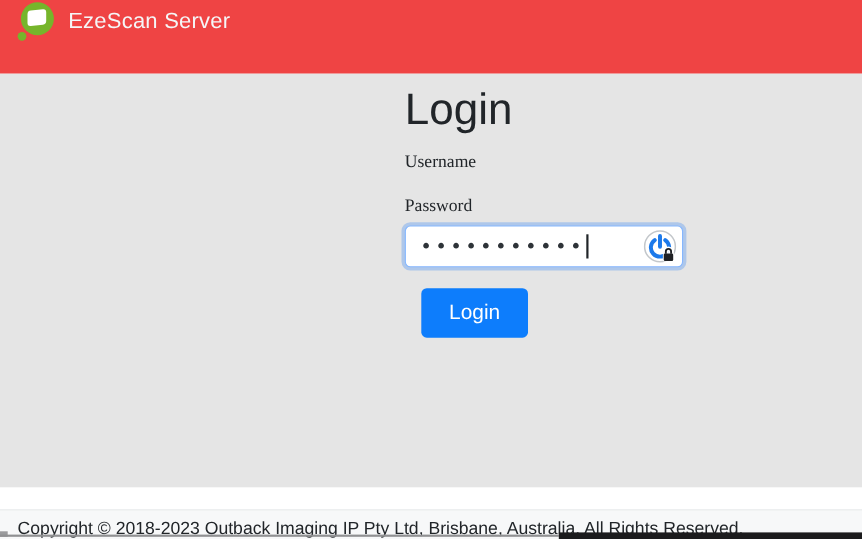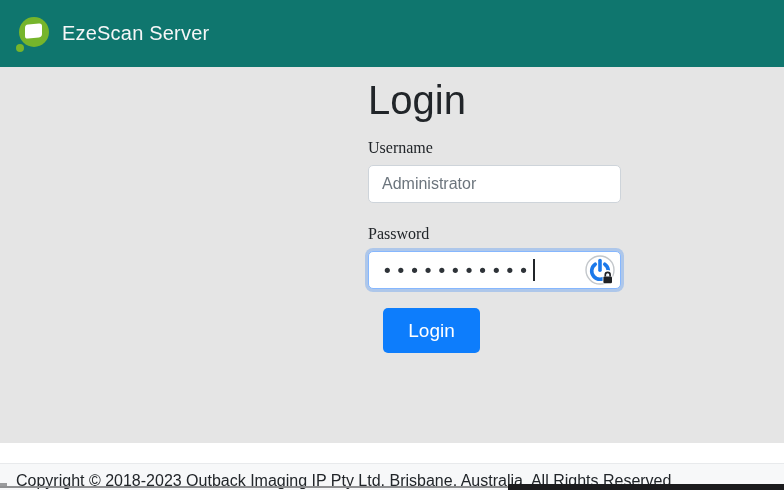--- a/index.html
+++ b/index.html
@@ -9,23 +9,23 @@
     overflow: hidden;
     position: relative;
     background: #ffffff;
     font-family: "Liberation Sans", sans-serif;
     color: #212529;
   }
 
   
   .navbar {
     height: 67px;
-    background: #0f766e;
-    display: flex;
-    align-items: center;
+    background: #ef4444;
+    display: flex;
+    align-items: flex-start;
     padding: 0 16px;
   }
   .brand {
     display: flex;
     align-items: center;
     cursor: pointer;
   }
   .logo {
     position: relative;
     width: 38px; height: 38px;
@@ -191,21 +191,20 @@
     </div>
     <span class="brand-title">EzeScan Server</span>
   </div>
 </header>
 
 <main class="main">
   <div class="login-form">
     <h1 class="login-title">Login</h1>
 
     <label class="field-label">Username</label>
-    <input class="text-input" type="text" value="Administrator" style="">
 
     <label class="field-label pw">Password</label>
     <div class="password-box">
       <span class="pw-dots">•••••••••••</span>
       <span class="caret"></span>
       <svg class="pw-icon" viewBox="0 0 30 30">
         <circle cx="15" cy="15" r="14" fill="#ffffff" stroke="#c3c7cb" stroke-width="1.4"></circle>
         <path d="M19.76 9.2 A8.3 8.3 0 1 1 10.24 9.2" fill="none" stroke="#1c79ea" stroke-width="3.6" stroke-linecap="round"></path>
         <line x1="15" y1="5.6" x2="15" y2="15.3" stroke="#1c79ea" stroke-width="3.6" stroke-linecap="round"></line>
         <path d="M20.3 21.6 v-1.9 a2.4 2.4 0 0 1 4.8 0 v1.9" fill="none" stroke="#ffffff" stroke-width="4.6"></path>

